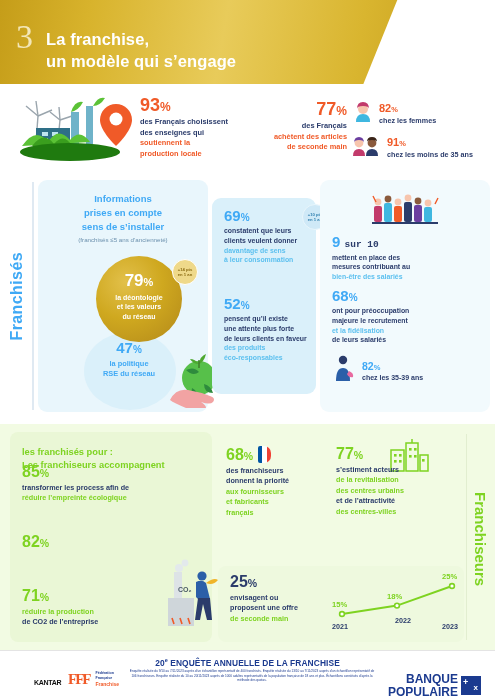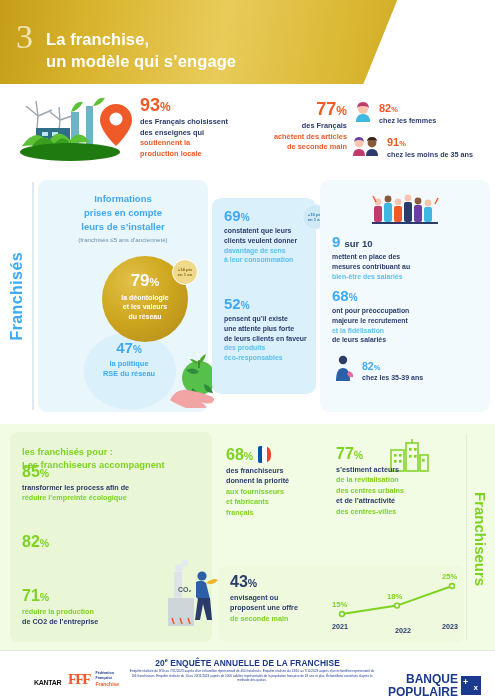--- a/index.html
+++ b/index.html
@@ -85,21 +85,21 @@
 
   .card { position:absolute; background:#e9f6fc; border-radius:9px; }
   .card-a { left:38px; top:4px; width:170px; height:232px; }
   .card-b { left:212px; top:22px; width:104px; height:196px; background:#daf0fa; }
   .card-c { left:320px; top:4px; width:170px; height:232px; background:#f2fafd; }
 
   .c-title { color:#3fa9f5; font-weight:bold; font-size:9.5px; text-align:center; line-height:1.45; padding-top:12px; }
   .c-sub { color:#6b90ad; font-size:6.2px; text-align:center; margin-top:3px; }
 
   .donut {
-    position:absolute; left:64px; top:76px; width:86px; height:86px;
+    position:absolute; left:58px; top:76px; width:86px; height:86px;
     border-radius:50%;
     background: radial-gradient(circle at 34% 30%, #e2c04a 0%, #cfa81f 45%, #b2881a 100%);
     color:#fff; text-align:center;
   }
   .donut .d-num { font-size:17px; font-weight:bold; padding-top:16px; line-height:1; }
   .donut .d-num .pct{ font-size:11px; }
   .donut .d-lab { font-size:7px; font-weight:bold; line-height:1.35; margin-top:4px; }
   .pill {
     position:absolute; width:26px; height:26px; border-radius:50%;
     background:#efd98a; color:#8a6a10;
@@ -125,21 +125,21 @@
   .sb-num .pct { font-size:10px; }
   .sb-txt { font-size:6.9px; font-weight:bold; line-height:1.42; margin-top:3px; color:#2b3c6b; }
   .lt { color:#5cc0ef; }
 
   .b-69 { position:absolute; left:224px; top:32px; width:90px; }
   .b-52 { position:absolute; left:224px; top:120px; width:90px; }
 
   .people-illus { position:absolute; left:370px; top:14px; width:72px; height:42px; }
   .b-9sur10 { position:absolute; left:332px; top:58px; width:148px; }
   .nine { color:#3fa9f5; font-weight:bold; font-size:15px; line-height:1; }
-  .nine small { font-size:9.5px; color:#2b3c6b; font-weight:bold; }
+  .nine small { font-size:9.5px; color:#2b3c6b; font-weight:bold;font-family:Liberation Mono, monospace; }
   .b-68 { position:absolute; left:332px; top:112px; width:150px; }
   .b-82 { position:absolute; left:332px; top:178px; width:150px; display:flex; align-items:center; gap:6px; }
   .b-82 .v { color:#3fa9f5; font-weight:bold; font-size:10.5px; line-height:1; }
   .b-82 .v .pct { font-size:7.5px; }
   .b-82 .l { color:#2b3c6b; font-size:7px; font-weight:bold; }
 
   
   .panel-fs {
     position:absolute; left:0; top:424px; width:495px; height:226px;
     background:#f2fbe3;
@@ -283,21 +283,21 @@
 <div class="panel-fr">
   <div class="fr-side">
       <span>Franchisés</span>
     </div>
   <div class="fr-divider"></div>
 
   <div class="card card-a">
     <div class="c-title">
       <div>Informations</div>
       <div>prises en compte</div>
-      <div>leurs de s’installer</div>
+      <div>sens de s’installer</div>
     </div>
     <div class="c-sub">(franchisés ≤5 ans d’ancienneté)</div>
 
     <div class="circ47-bg"></div>
 
     <div class="donut">
       <div class="d-num"><span>79</span><span class="pct">%</span></div>
       <div class="d-lab">
         <div>la déontologie</div>
         <div>et les valeurs</div>
@@ -487,42 +487,42 @@
     <div class="g-txt">
       <div>s’estiment acteurs</div>
       <div class="gr">de la revitalisation</div>
       <div class="gr">des centres urbains</div>
       <div>et de l’attractivité</div>
       <div class="gr">des centres-villes</div>
     </div>
   </div>
 
   <div class="fs-25">
-    <div class="n25"><span>43</span><span class="pct">%</span></div>
+    <div class="n25"><span>25</span><span class="pct">%</span></div>
     <div class="g-txt">
       <div>envisagent ou</div>
       <div>proposent une offre</div>
       <div class="gr">de seconde main</div>
     </div>
   </div>
 
   <div class="mini-chart">
     <svg width="136" height="62" viewBox="0 0 136 62">
       <polyline id="trendline" fill="none" stroke="#7ed321" stroke-width="2" points="12,42 67,33.6 122,14"></polyline>
       <g id="trendpoints">
           <circle cx="12" cy="42" r="2.4" fill="#ffffff" stroke="#7ed321" stroke-width="1.6"></circle>
           <circle cx="67" cy="33.6" r="2.4" fill="#ffffff" stroke="#7ed321" stroke-width="1.6"></circle>
           <circle cx="122" cy="14" r="2.4" fill="#ffffff" stroke="#7ed321" stroke-width="1.6"></circle>
         </g>
     </svg>
     <span class="mc-lab" id="lab0" style="left: 2px; top: 28px;">15%</span>
     <span class="mc-lab" id="lab1" style="left: 57px; top: 19.6px;">18%</span>
     <span class="mc-lab" id="lab2" style="left: 112px; top: 0px;">25%</span>
     <span class="mc-yr" id="yr0" style="left: 2px; top: 50px;">2021</span>
-    <span class="mc-yr" id="yr1" style="left: 57px; top: 54px; padding-left: 8px;">2022</span>
+    <span class="mc-yr" id="yr1" style="left: 57px; top: 44px; padding-left: 8px;">2022</span>
     <span class="mc-yr" id="yr2" style="left: 112px; top: 50px;">2023</span>
   </div>
 </div>
 
 <div class="footer">
   <div class="ft-title"><span>20</span><sup>e</sup><span> ENQUÊTE ANNUELLE DE LA FRANCHISE</span></div>
   <div class="ft-fine">Enquête réalisée du 9/10 au 7/11/2023 auprès d’un échantillon représentatif de 400 franchisés. Enquête réalisée du 13/10 au 7/11/2023 auprès d’un échantillon représentatif de 106 franchiseurs. Enquête réalisée du 10 au 20/11/2023 auprès de 1000 adultes représentatifs de la population française de 18 ans et plus. Échantillons constitués d’après la méthode des quotas.</div>
   <div class="ft-kantar">KANTAR</div>
   <div class="ft-fff">
     <span class="f3">FFF</span>

